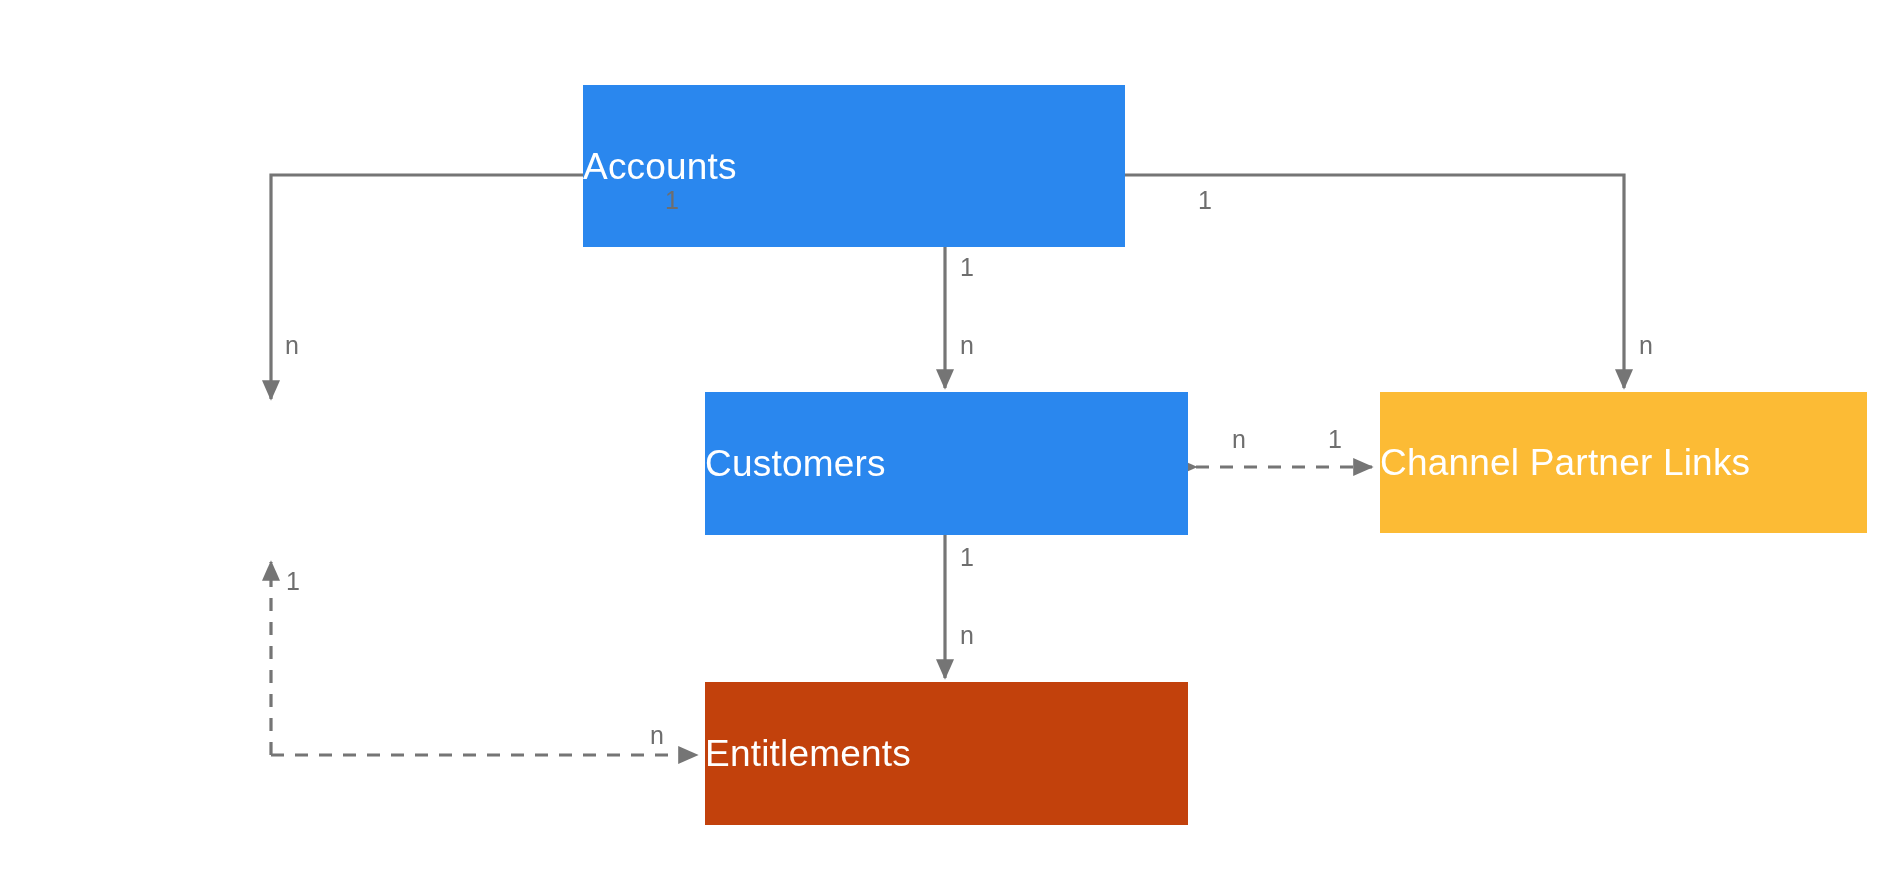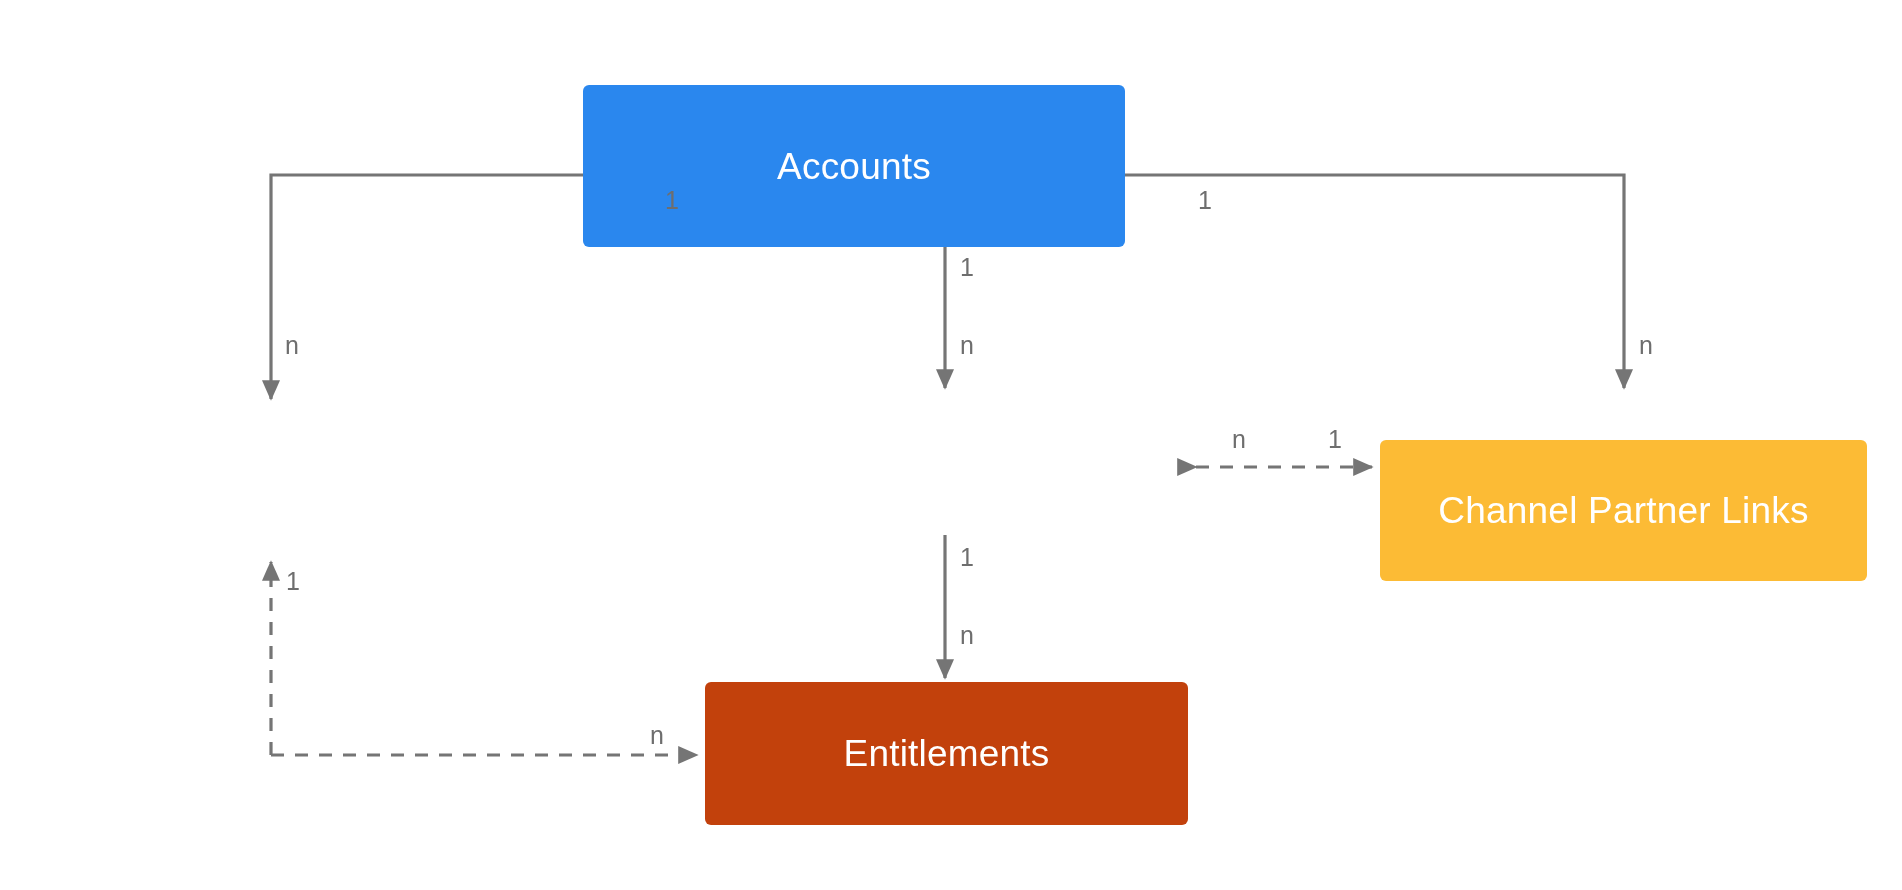--- a/index.html
+++ b/index.html
@@ -22,35 +22,34 @@
     position: absolute;
     left: 0;
     top: 0;
     width: 1902px;
     height: 890px;
   }
   .node {
     position: absolute;
     display: flex;
     align-items: center;
-    justify-content: center;
+    justify-content: flex-start;
     box-sizing: border-box;
     color: #ffffff;
     font-size: 37px;
     font-weight: 400;
     letter-spacing: 0.2px;
     line-height: 1;
     text-align: center;
     user-select: none;
-    border-radius: 6px;
   }
   .node-accounts   { left: 583px;  top: 85px;  width: 542px; height: 162px; background: #2a87ee; }
   .node-offers     { left: 30px;   top: 403px; width: 483px; height: 151px; background: #2ba84f; }
   .node-customers  { left: 705px;  top: 392px; width: 483px; height: 143px; background: #2a87ee; }
-  .node-cpl        { left: 1380px; top: 392px; width: 487px; height: 141px; background: #fcbb35; margin-top: 48px; }
+  .node-cpl        { left: 1380px; top: 392px; width: 487px; height: 141px; background: #fcbb35; }
   .node-entitle    { left: 705px;  top: 682px; width: 483px; height: 143px; background: #c2410c; }
 
   .node-caption {
     position: absolute;
     left: 1380px;
     top: 545px;
     width: 487px;
     text-align: center;
     color: #6e6e6e;
     font-size: 23px;
@@ -95,20 +94,23 @@
     <path d="M 271 755 L 271 562" fill="none" stroke="#757575" stroke-width="3.2" stroke-dasharray="13 11" marker-end="url(#arrowEnd)"></path>
 
     <path d="M 271 755 L 697 755" fill="none" stroke="#757575" stroke-width="3.2" stroke-dasharray="13 11" marker-end="url(#arrowEnd)"></path>
   </svg>
 
   <div class="node node-accounts">
     <span>Accounts</span>
   </div>
 
 
+  <div class="node node-customers">
+    <span>Customers</span>
+  </div>
 
   <div class="node node-cpl">
     <span>Channel Partner Links</span>
   </div>
 
 
   <div class="node node-entitle">
     <span>Entitlements</span>
   </div>
 

